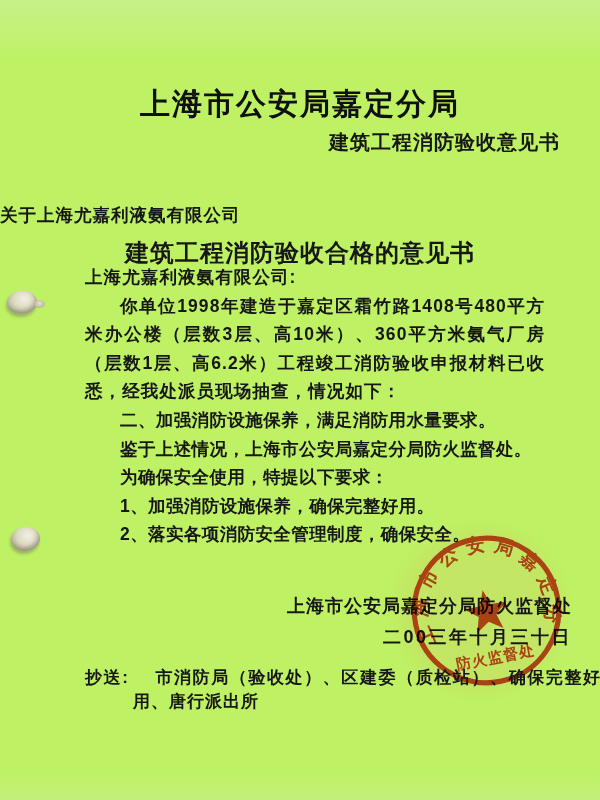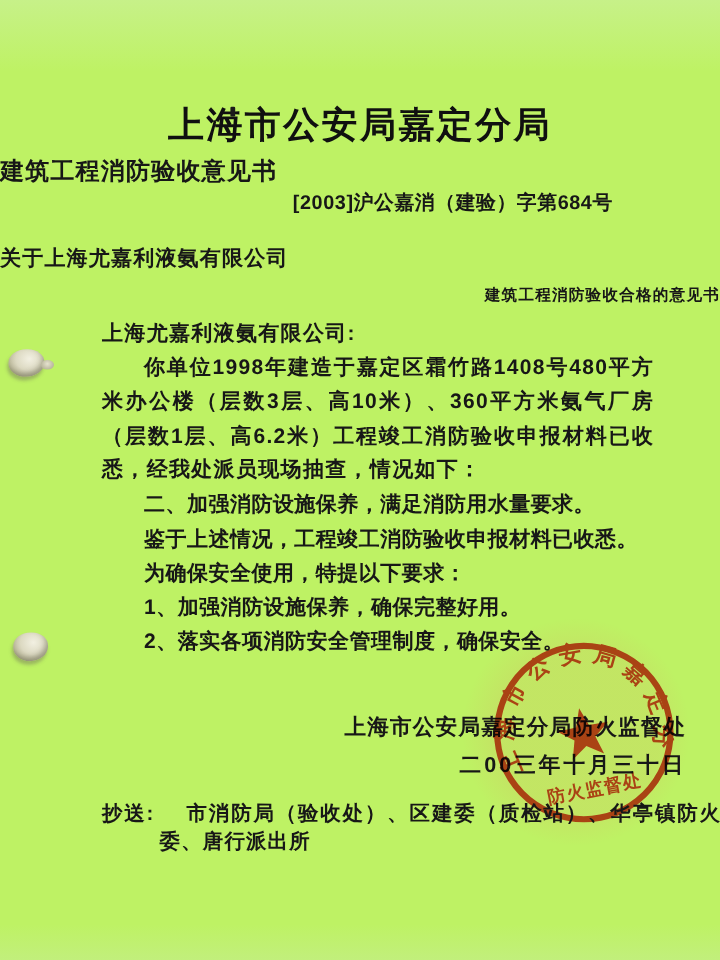--- a/index.html
+++ b/index.html
@@ -19,33 +19,33 @@
       linear-gradient(180deg, rgba(225,238,245,.25), rgba(255,255,255,0) 60px),
       linear-gradient(0deg, rgba(210,225,232,.18), rgba(255,255,255,0) 30px);
     pointer-events:none;
   }
   .doc-title{
     position:absolute;top:84px;left:0;width:600px;
     text-align:center;font-size:30px;letter-spacing:2px;color:#101010;
   }
   .doc-subtitle{
     position:absolute;top:129px;left:0;width:560px;
-    text-align:left;font-size:20px;letter-spacing:1px;
+    text-align:right;font-size:20px;letter-spacing:1px;
   }
   .doc-number{
     position:absolute;top:158px;left:244px;
     font-size:16.5px;letter-spacing:.5px;
   }
   .subject-1{
     position:absolute;top:203px;left:0;width:600px;
     text-align:left;font-size:17.5px;letter-spacing:1px;
   }
   .subject-2{
     position:absolute;top:237px;left:0;width:600px;
-    text-align:right;font-size:13px;letter-spacing:1px;
+    text-align:center;font-size:24px;letter-spacing:1px;
   }
   .body-block{
     position:absolute;top:263px;left:85px;width:460px;
     font-size:17.5px;line-height:28.6px;letter-spacing:1.1px;
     text-align:justify;
   }
   .body-block p{margin:0;}
   .indent2{text-indent:2em;}
   .nowrap{white-space:nowrap;letter-spacing:.4px;}
   .signature-block{
@@ -81,49 +81,48 @@
     background:#1b1b1b;border-radius:1px;
   }
 </style>
 </head>
 <body>
 
 <div class="page">
 
   <div class="doc-title">上海市公安局嘉定分局</div>
   <div class="doc-subtitle">建筑工程消防验收意见书</div>
-  <div class="doc-number">[2003]沪公嘉消（建验）字第684号</div>
 
   <div class="subject-1">关于上海尤嘉利液氨有限公司</div>
   <div class="subject-2">建筑工程消防验收合格的意见书</div>
 
   <div class="body-block">
     <p>上海尤嘉利液氨有限公司:</p>
     <p class="indent2">你单位1998年建造于嘉定区霜竹路1408号480平方米办公楼（层数3层、高10米）、360平方米氨气厂房（层数1层、高6.2米）工程竣工消防验收申报材料已收悉，经我处派员现场抽查，情况如下：</p>
     <p class="indent2 nowrap">二、加强消防设施保养，满足消防用水量要求。</p>
-    <p class="indent2 nowrap">鉴于上述情况，工程竣工消防验收申报材料已收悉。</p>
+    <p class="indent2 nowrap">鉴于上述情况，上海市公安局嘉定分局防火监督处。</p>
     <p class="indent2 nowrap">为确保安全使用，特提以下要求：</p>
     <p class="indent2 nowrap">1、加强消防设施保养，确保完整好用。</p>
     <p class="indent2 nowrap">2、落实各项消防安全管理制度，确保安全。</p>
   </div>
 
   <div class="signature-block">
     <div>上海市公安局嘉定分局防火监督处</div>
     <div class="signature-date">二00三年十月三十日</div>
   </div>
 
   <svg class="seal" viewBox="0 0 160 160">
     <circle cx="80" cy="80" r="70" fill="none" stroke-width="5" stroke="#dd3a20"></circle>
     <path id="sealArc" d="M 26.6,102.7 A 58,58 0 1 1 133.4,102.7" fill="none"></path>
     <text font-size="18.5" font-weight="bold" font-family="Liberation Sans, DejaVu Sans, sans-serif" fill="#dd3a20">
       <textPath href="#sealArc" startOffset="2" textLength="252">上海市公安局嘉定分局</textPath>
     </text>
     <polygon points="80,60 85.3,74.7 100.9,75.2 88.6,84.8 92.9,99.8 80,91 67.1,99.8 71.4,84.8 59.1,75.2 74.7,74.7" fill="#dd3a20"></polygon>
     <text x="80" y="131" text-anchor="middle" font-size="14.5" font-weight="bold" letter-spacing="1" font-family="Liberation Sans, DejaVu Sans, sans-serif" fill="#dd3a20">防火监督处</text>
   </svg>
 
-  <div class="cc-block"><span class="cc-label">抄送:</span><span>市消防局（验收处）、区建委（质检站）、华亭镇防火委、唐行派出所</span></div>
+  <div class="cc-block"><span class="cc-label">抄送:</span><span>市消防局（验收处）、区建委（质检站）、确保完整好用、唐行派出所</span></div>
 
   <div class="binder-hole hole-top"></div>
   <div class="binder-hole hole-bottom"></div>
   <div class="ink-speck"></div>
 
 </div>
 
 </body></html>

